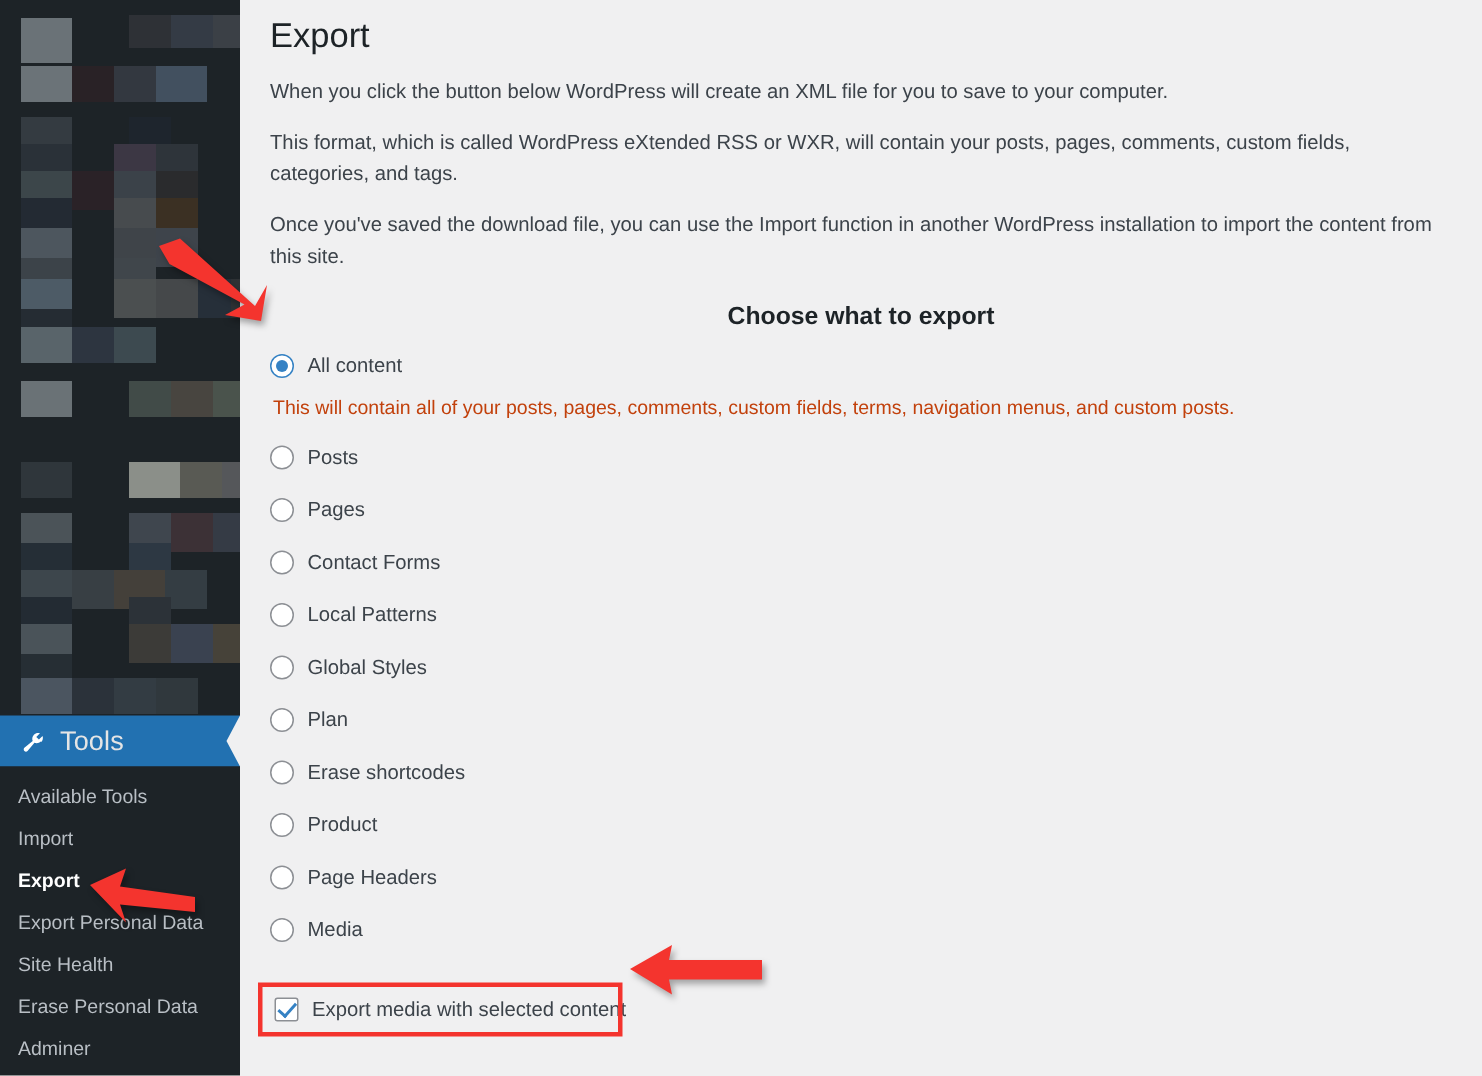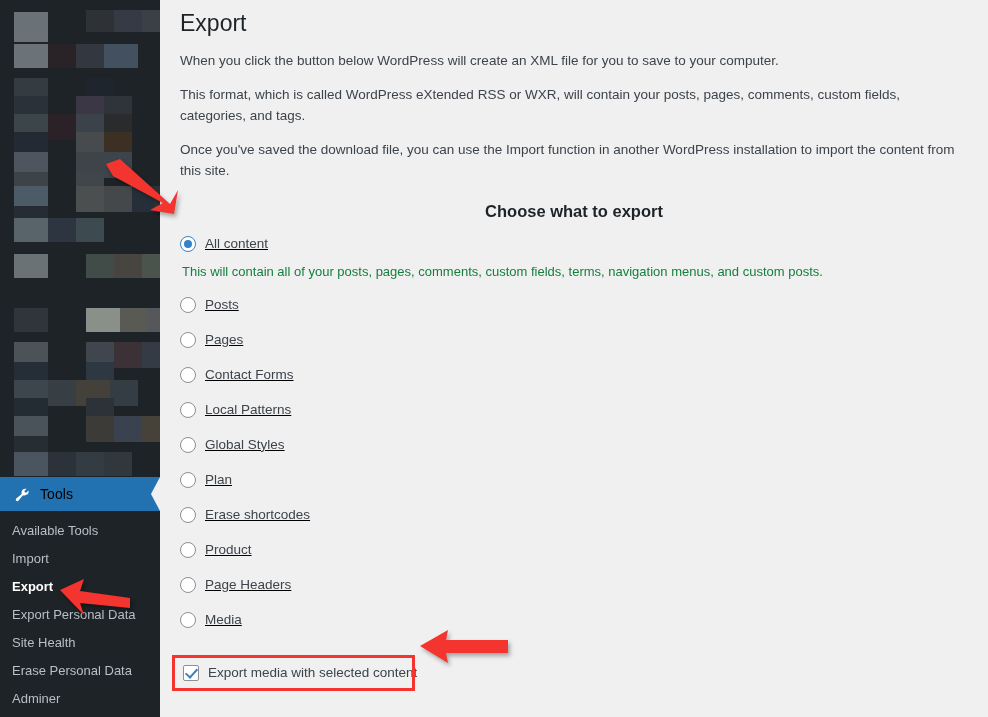--- a/index.html
+++ b/index.html
@@ -33,21 +33,21 @@
     background: #2271b1;
     display: flex; align-items: center;
     padding-left: 11px;
   }
   .menu-header .wrench {
     width: 20px; height: 20px;
     display: inline-flex; align-items: center; justify-content: center;
     color: #fff; margin-right: 9px;
   }
   .menu-header .mh-label {
-    color: #000000; font-size: 14px; font-weight: 400;
+    color: #e5e5e5; font-size: 18px; font-weight: 400;
     letter-spacing: .1px;
   }
   .menu-arrow {
     position: absolute;
     right: 0; top: 477px;
     width: 0; height: 0;
     border-top: 17px solid transparent;
     border-bottom: 17px solid transparent;
     border-right: 9px solid #f0f0f1;
   }
@@ -100,31 +100,30 @@
     color: #1d2327;
     margin: 20px 0 12px 0;
     text-align: center;
   }
 
   .opt-row {
     display: flex;
     align-items: center;
     height: 22px;
     margin-bottom: 13px;
-    text-decoration: underline;
   }
   .opt-label {
     font-size: 13.5px;
     color: #3c434a;
     margin-left: 9px;
     line-height: 1;
   }
   .desc-line {
     font-size: 13px;
-    color: #15803d;
+    color: #c2410c;
     margin: -4px 0 15px 2px;
   }
 
   
   .radio {
     position: relative;
     width: 16px; height: 16px;
     border-radius: 50%;
     border: 1px solid #8c8f94;
     background: #fff;

